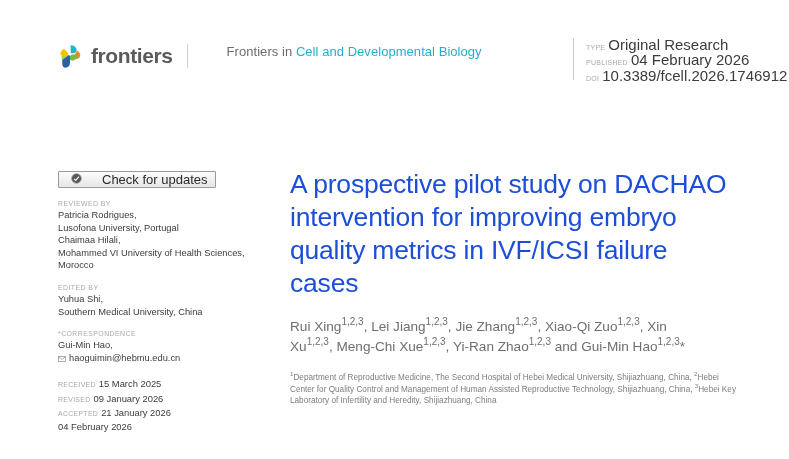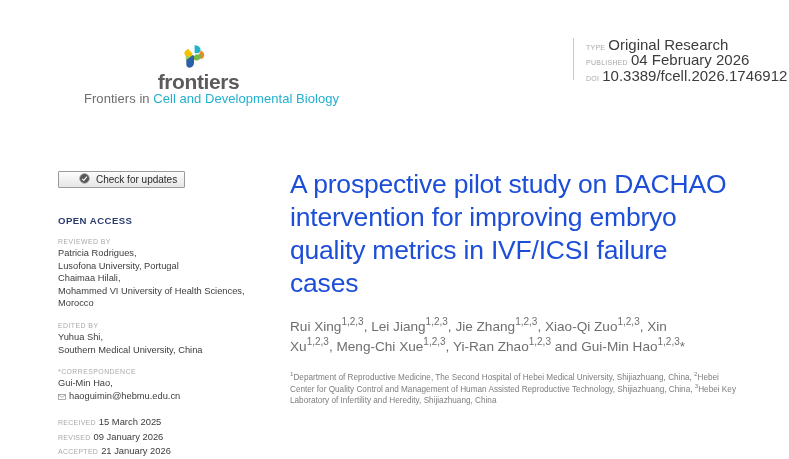--- a/index.html
+++ b/index.html
@@ -21,23 +21,21 @@
     position: absolute;
     left: 0; top: 0;
     width: 789px;
     height: 96px;
   }
   .brand {
     position: absolute;
     left: 58px;
     top: 44px;
     display: flex;
-    align-items: center;
     height: 30px;
-    flex-direction: column;
   }
   .logo-mark {
     width: 26px;
     height: 26px;
     position: relative;
     flex: 0 0 auto;
     margin-right: 7px;
   }
   .logo-mark svg { display: block; }
   .brand-word {
@@ -98,26 +96,26 @@
   
   .sidebar {
     position: absolute;
     left: 58px;
     top: 170px;
     width: 200px;
   }
   .check-updates {
     display: inline-flex;
     align-items: center;
-    gap: 6px;
+    gap: 20px;
     border: 1px solid #9a9a9a;
     background: linear-gradient(#fcfcfc, #e6e6e6);
-    padding: 2px 7px 2px 20px;
+    padding: 2px 7px 2px 12px;
     border-radius: 1px;
-    font-size: 10px;
+    font-size: 13px;
     color: #2a2a2a;
     line-height: 1;
     height: 17px;
     box-sizing: border-box;
   }
   .cu-icon { display: block; }
 
   .open-access {
     margin-top: 27px;
     font-size: 9.6px;
@@ -247,21 +245,20 @@
     <span class="cu-icon">
       <svg width="11" height="11" viewBox="0 0 12 12">
         <circle cx="6" cy="6" r="5.2" fill="#575757"></circle>
         <circle cx="6" cy="6" r="5.2" fill="none" stroke="#8d8d8d" stroke-width="0.8"></circle>
         <path d="M3.4 6.4 L5.2 8.1 L8.6 4.0" fill="none" stroke="#ffffff" stroke-width="1.1"></path>
       </svg>
     </span>
     <span>Check for updates</span>
   </div>
 
-  <div class="open-access">OPEN ACCESS</div>
 
   <div class="sb-block">
     <div class="sb-label">REVIEWED BY</div>
     <div class="sb-text" style="white-space:pre-line">Patricia Rodrigues,
 Lusofona University, Portugal
 Chaimaa Hilali,
 Mohammed VI University of Health Sciences,
 Morocco</div>
   </div>
 

